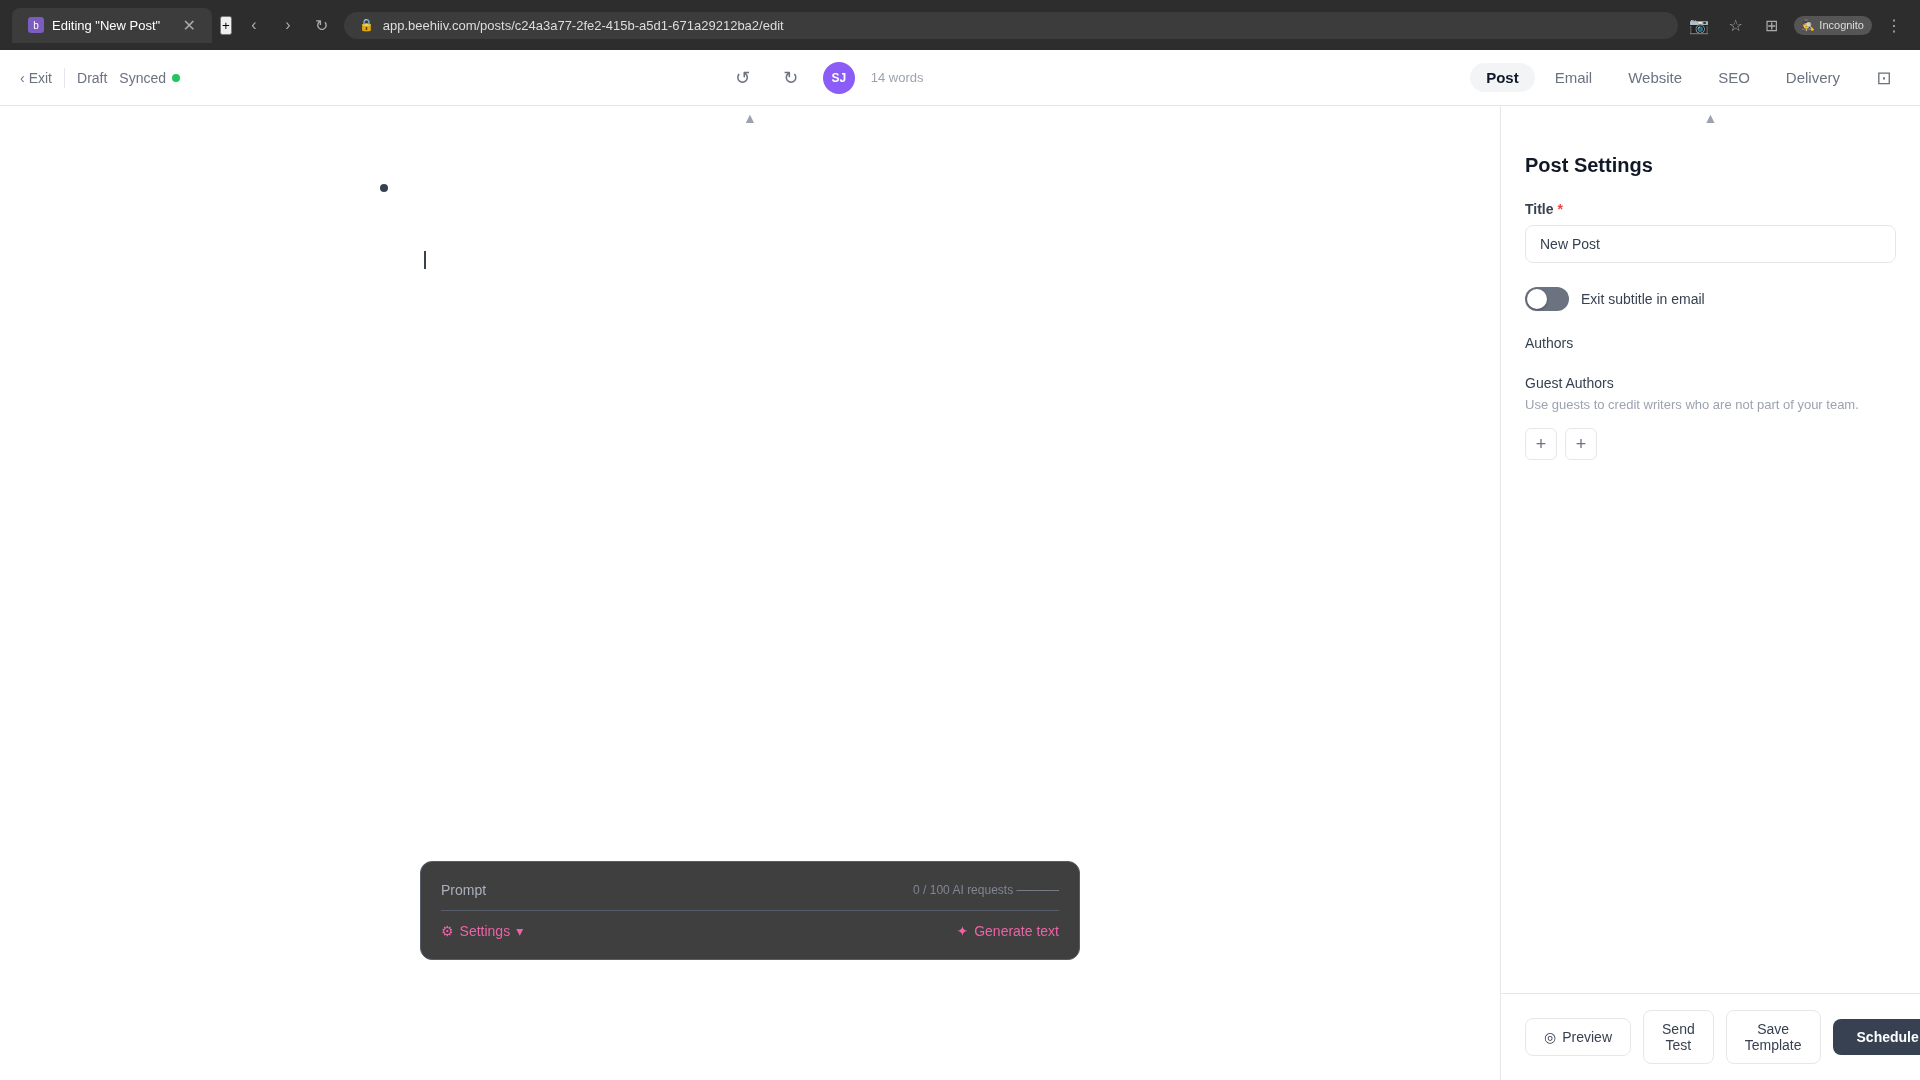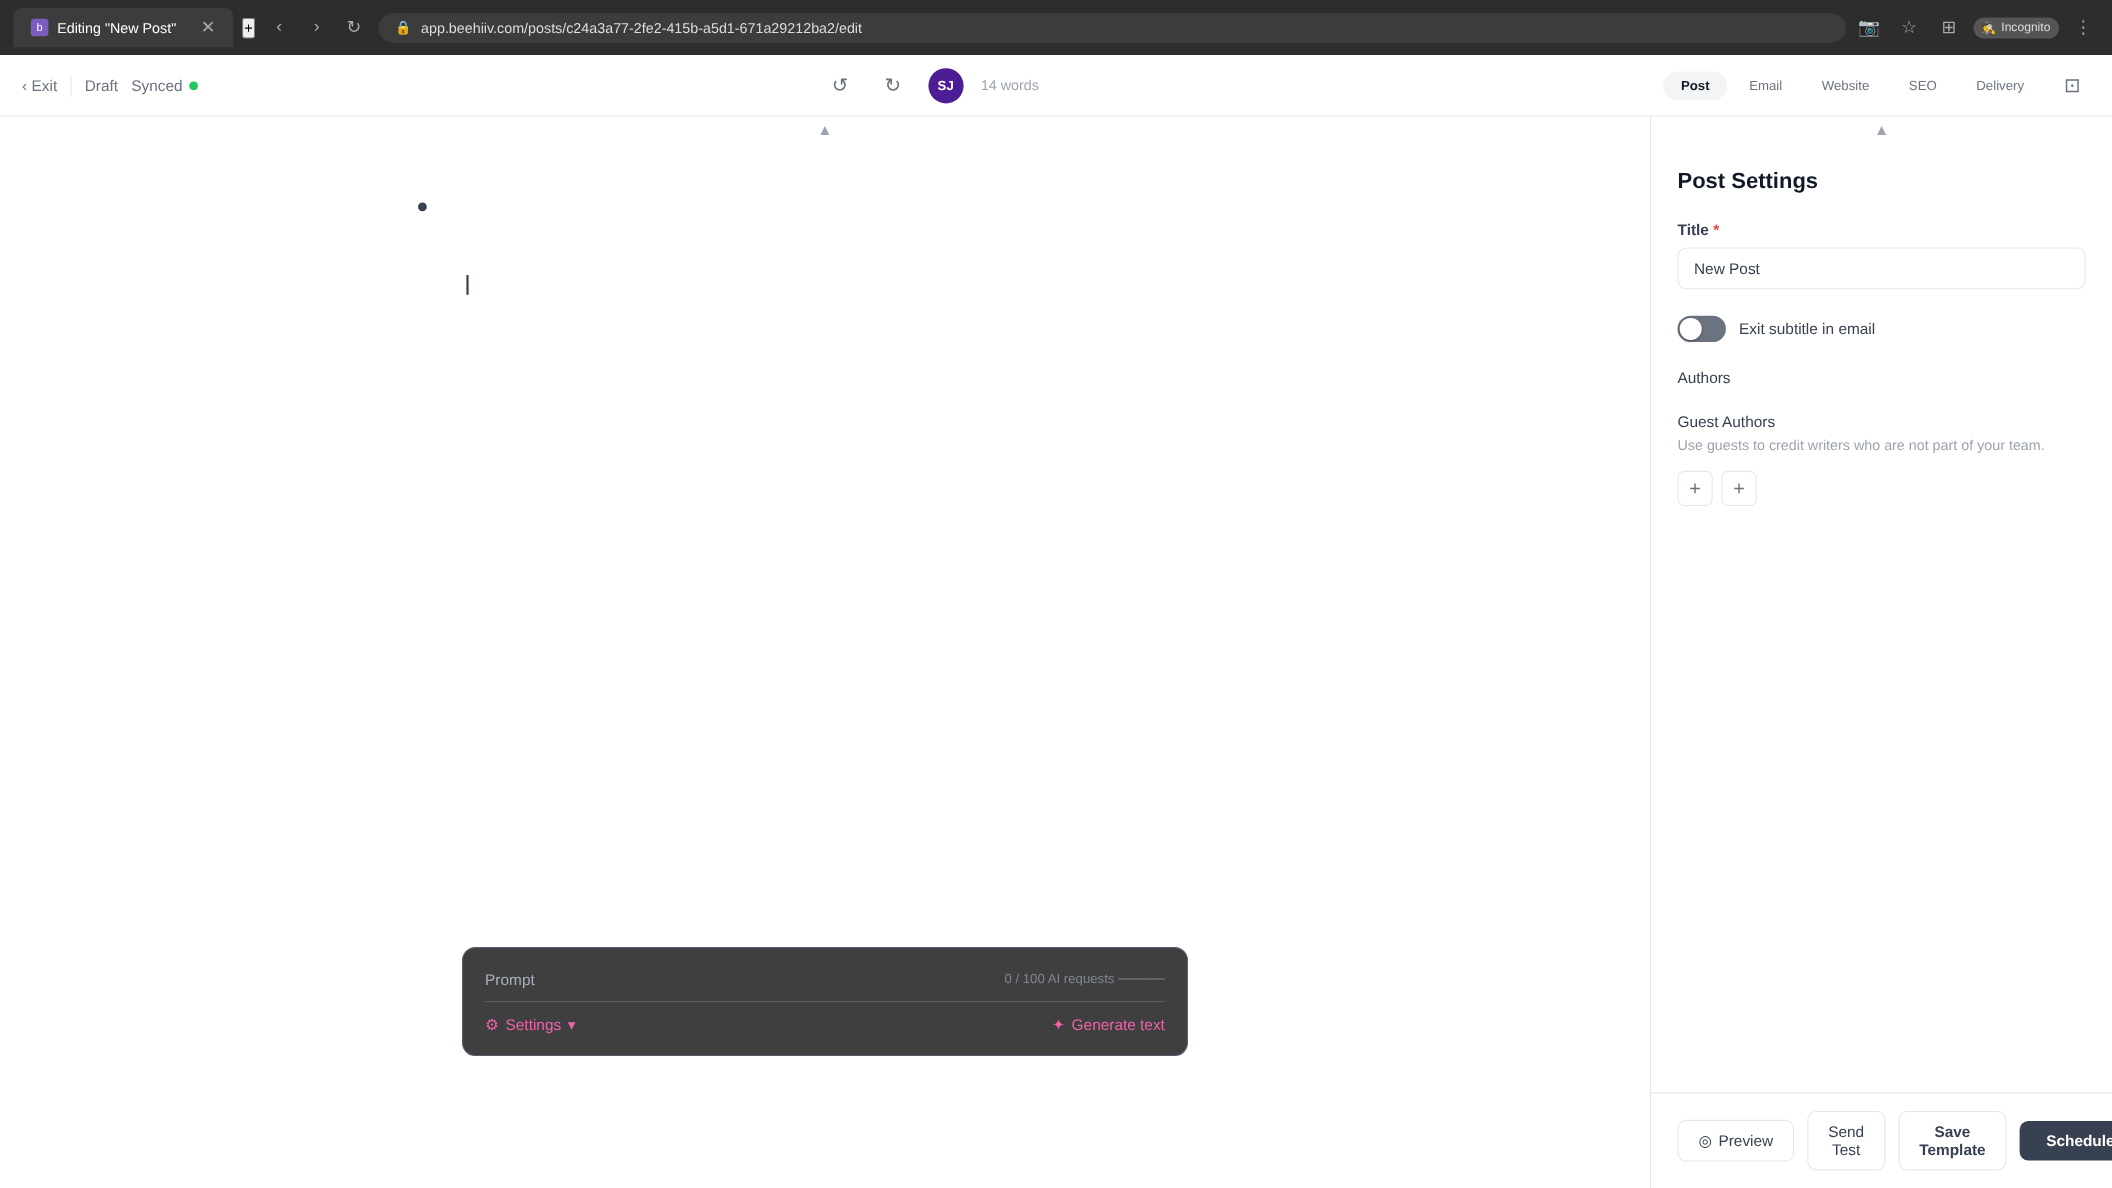--- a/index.html
+++ b/index.html
@@ -25,24 +25,24 @@
     
     .top-bar { height: 56px; border-bottom: 1px solid #e5e7eb; display: flex; align-items: center; padding: 0 20px; gap: 16px; background: #fff; }
     .top-bar-left { display: flex; align-items: center; gap: 12px; }
     .exit-btn { display: flex; align-items: center; gap: 4px; color: #6b7280; font-size: 14px; cursor: pointer; }
     .divider-v { width: 1px; height: 20px; background: #e5e7eb; }
     .draft-badge { color: #6b7280; font-size: 14px; cursor: pointer; }
     .synced-badge { display: flex; align-items: center; gap: 6px; color: #6b7280; font-size: 14px; }
     .synced-dot { width: 8px; height: 8px; background: #22c55e; border-radius: 50%; }
     .top-bar-center { flex: 1; display: flex; align-items: center; justify-content: center; gap: 16px; }
     .undo-btn, .redo-btn { width: 32px; height: 32px; border: none; background: none; cursor: pointer; color: #6b7280; font-size: 18px; display: flex; align-items: center; justify-content: center; border-radius: 6px; }
-    .avatar-btn { width: 32px; height: 32px; background: #4c1d95; border-radius: 50%; display: flex; align-items: center; justify-content: center; color: white; font-size: 12px; font-weight: 600; cursor: pointer; }
+    .avatar-btn { width: 32px; height: 32px; background: #8b5cf6; border-radius: 50%; display: flex; align-items: center; justify-content: center; color: white; font-size: 12px; font-weight: 600; cursor: pointer; }
     .word-count { color: #9ca3af; font-size: 13px; }
     .top-bar-right { display: flex; align-items: center; gap: 4px; }
-    .tab-btn { padding: 6px 16px; border-radius: 20px; border: none; background: none; font-size: 12px; color: #6b7280; cursor: pointer; font-weight: 500; }
+    .tab-btn { padding: 6px 16px; border-radius: 20px; border: none; background: none; font-size: 15px; color: #6b7280; cursor: pointer; font-weight: 500; }
     .tab-btn.active { background: #f3f4f6; color: #111827; font-weight: 600; }
     .collapse-btn { width: 32px; height: 32px; display: flex; align-items: center; justify-content: center; cursor: pointer; color: #6b7280; font-size: 18px; margin-left: 8px; }
 
     
     .main-content { display: flex; flex: 1; overflow: hidden; }
 
     
     .editor-area { flex: 1; position: relative; background: #fff; overflow: hidden; display: flex; flex-direction: column; align-items: center; }
     .editor-scroll { width: 100%; flex: 1; overflow-y: auto; padding: 40px 0; display: flex; flex-direction: column; align-items: center; }
     .editor-page { width: 700px; min-height: 600px; background: #fff; position: relative; }
@@ -86,21 +86,21 @@
     .author-tag { background: #f3f4f6; border: 1px solid #e5e7eb; border-radius: 20px; padding: 6px 14px; font-size: 13px; color: #374151; cursor: pointer; }
     .author-tag.selected { background: #ede9fe; border-color: #8b5cf6; color: #7c3aed; }
     .guest-authors-title { font-size: 14px; font-weight: 500; color: #374151; margin-bottom: 6px; }
     .guest-authors-desc { font-size: 13px; color: #9ca3af; margin-bottom: 16px; }
     .add-btn { width: 32px; height: 32px; border: 1px solid #e5e7eb; border-radius: 6px; display: flex; align-items: center; justify-content: center; cursor: pointer; color: #6b7280; font-size: 18px; background: #fff; }
 
     
     .panel-footer { border-top: 1px solid #e5e7eb; padding: 16px 24px; display: flex; gap: 12px; align-items: center; background: #fff; }
     .preview-btn { display: flex; align-items: center; gap: 6px; padding: 10px 18px; border: 1px solid #e5e7eb; border-radius: 8px; background: #fff; color: #374151; font-size: 14px; cursor: pointer; font-weight: 500; }
     .send-test-btn { padding: 10px 18px; border: 1px solid #e5e7eb; border-radius: 8px; background: #fff; color: #374151; font-size: 14px; cursor: pointer; font-weight: 500; }
-    .save-template-btn { padding: 10px 18px; border: 1px solid #e5e7eb; border-radius: 8px; background: #fff; color: #374151; font-size: 14px; cursor: pointer; font-weight: 700; }
+    .save-template-btn { padding: 10px 18px; border: 1px solid #e5e7eb; border-radius: 8px; background: #fff; color: #374151; font-size: 14px; cursor: pointer; font-weight: 400; }
     .schedule-btn { padding: 10px 24px; border-radius: 8px; background: #374151; color: #fff; font-size: 14px; cursor: pointer; font-weight: 600; border: none; margin-left: auto; }
 
     
     .panel-scroll-up, .panel-scroll-down { display: flex; align-items: center; justify-content: center; height: 24px; color: #9ca3af; font-size: 14px; cursor: pointer; }
   </style>
 </head>
 <body>
 
 <div class="browser-chrome">
   <div class="browser-tab">

